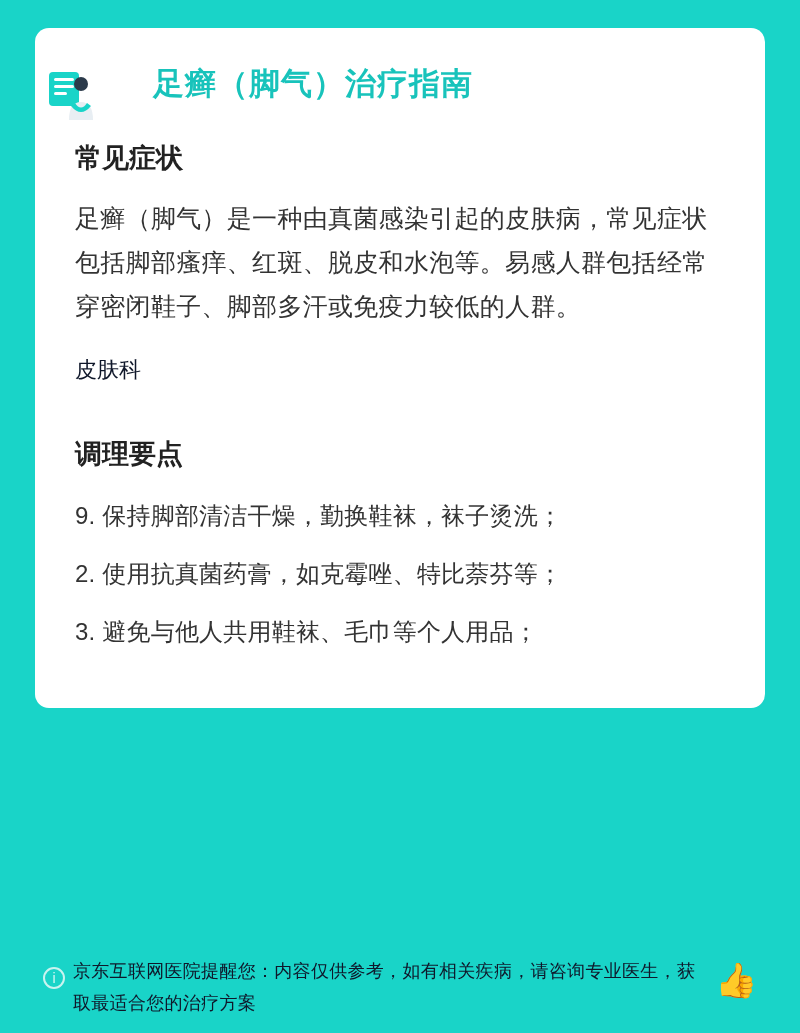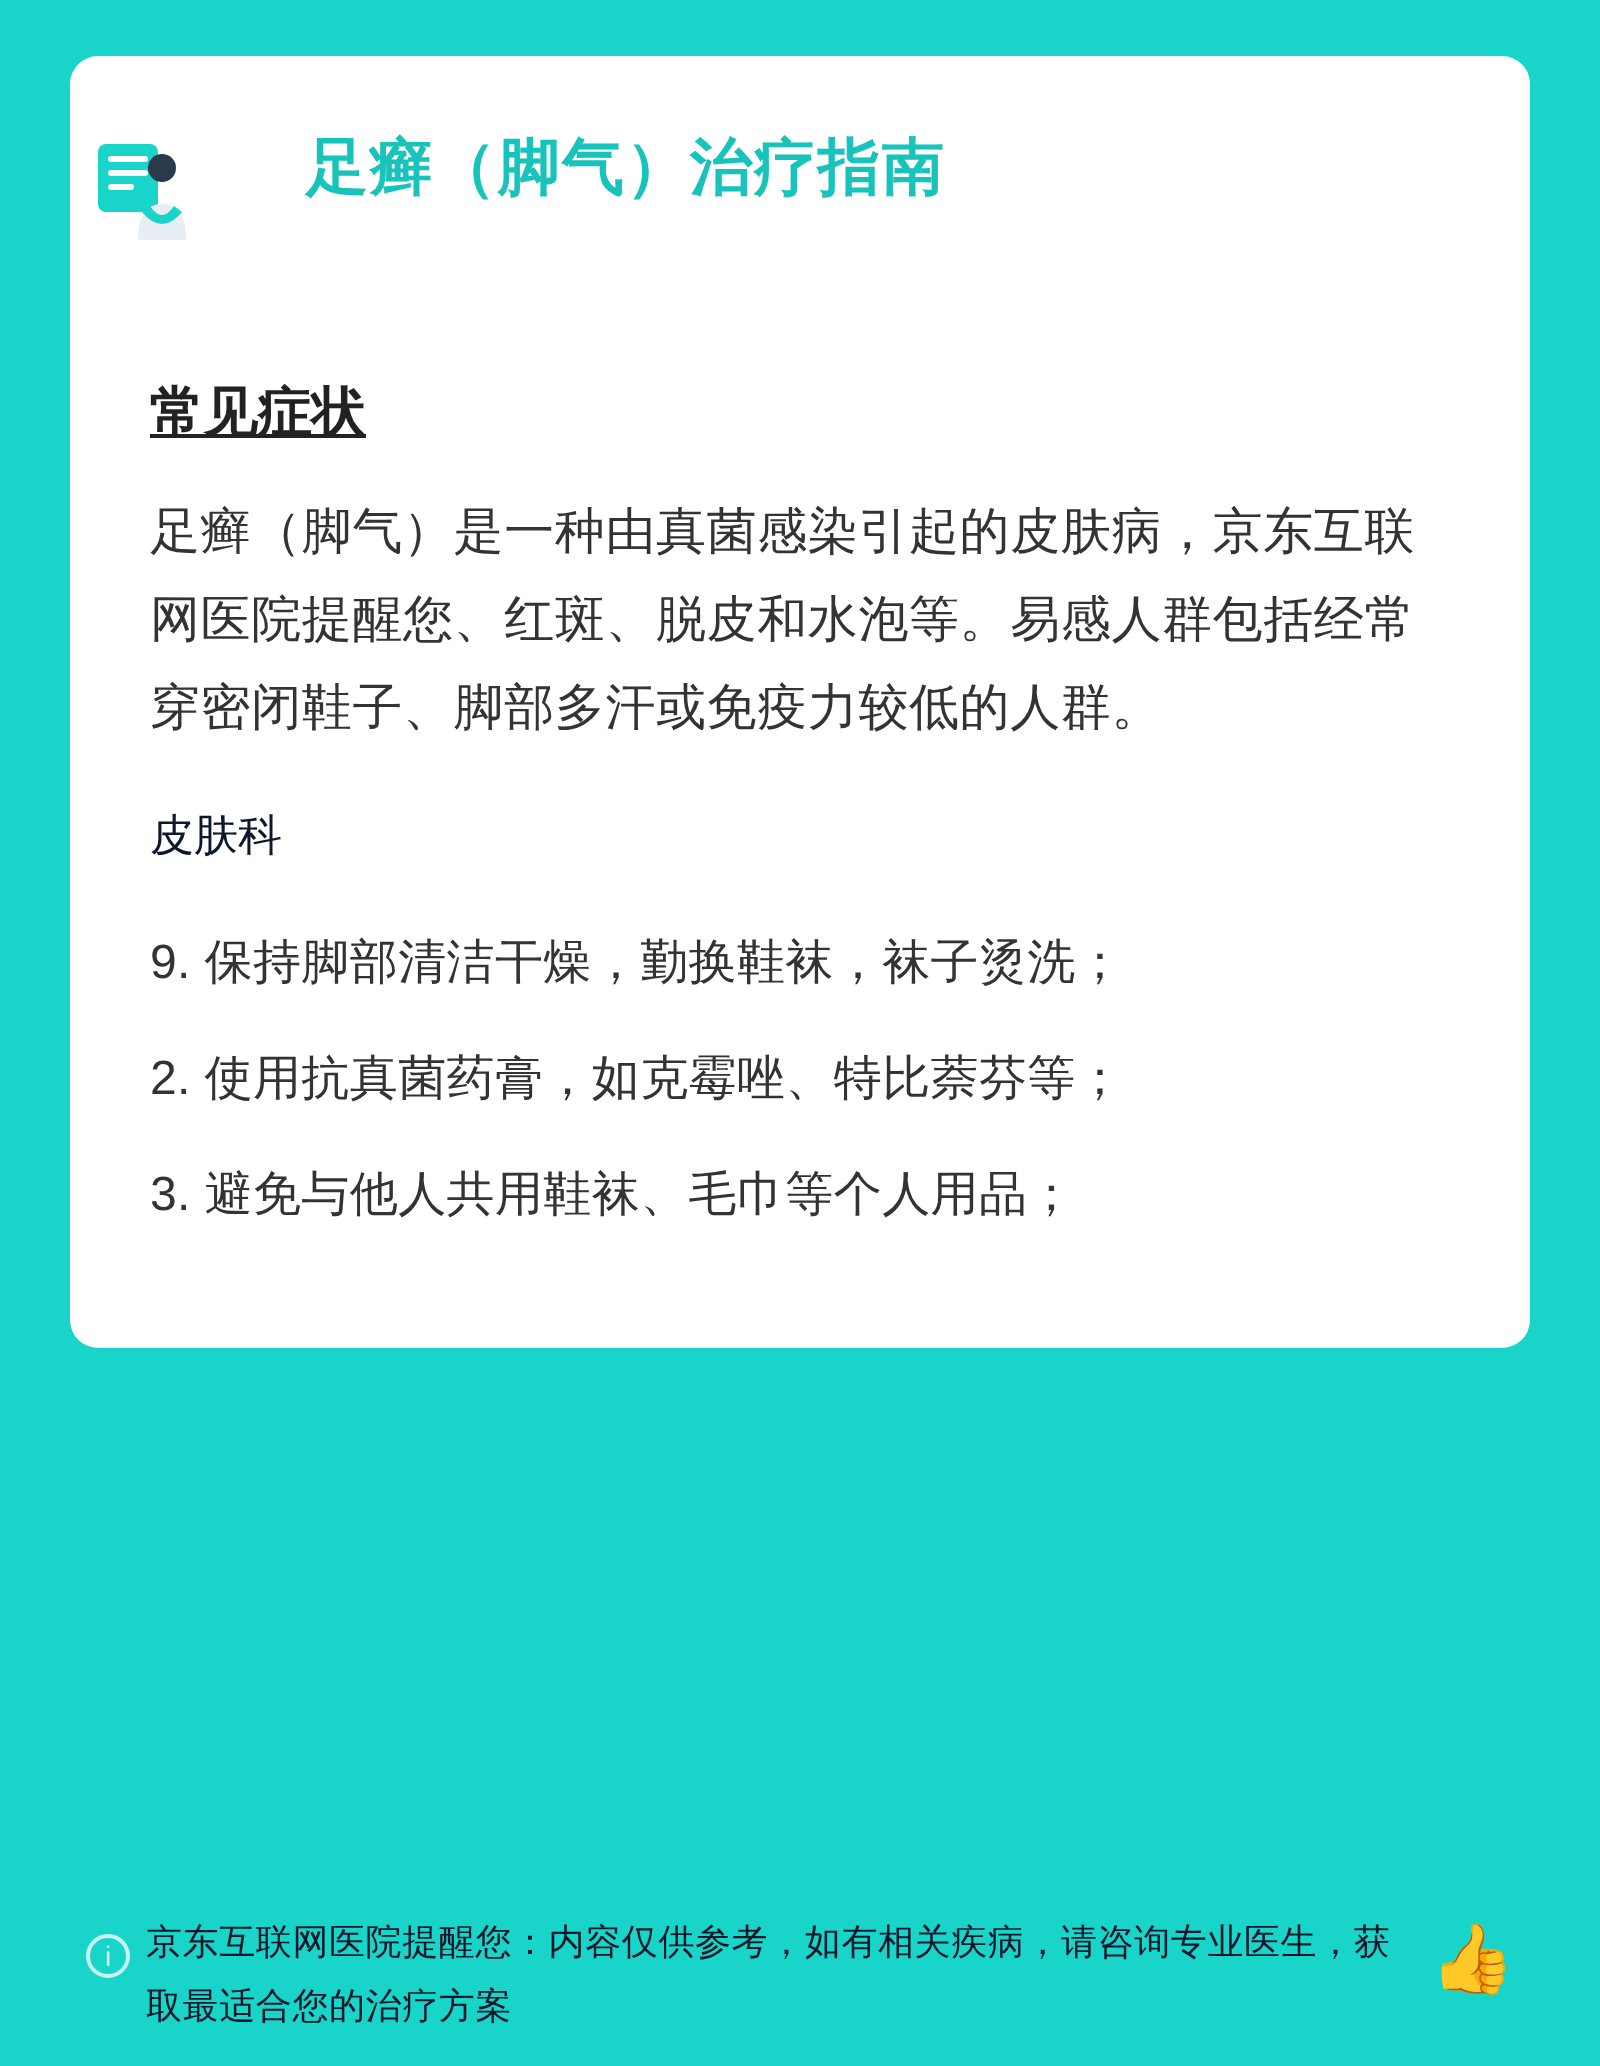--- a/index.html
+++ b/index.html
@@ -47,22 +47,21 @@
     white-space: nowrap;
   }
   .section-title {
     color: #222222;
     font-size: 27px;
     font-weight: bold;
     margin: 46px 0 0 0;
     line-height: 36px;
   }
   .section-title.first {
-    margin-top: 82px;
-    text-decoration: underline;
+    margin-top: 34px;
   }
   .body-text {
     color: #333333;
     font-size: 25px;
     line-height: 44px;
     margin: 20px 0 0 0;
     letter-spacing: 0.3px;
   }
   .plain-text {
     color: #0f172a;
@@ -140,24 +139,25 @@
         <rect x="7" y="22" width="13" height="3" rx="1.5" fill="#ffffff"></rect>
         <circle cx="34" cy="14" r="7" fill="#2b3a4a"></circle>
         <path d="M22 50 q0 -18 12 -18 q12 0 12 18 z" fill="#e8eef3"></path>
         <path d="M28 33 q6 9 12 0 l4 3 q-10 12 -20 0 z" fill="#19d4c8"></path>
       </svg>
     </div>
 
     <h1 class="title">足癣（脚气）治疗指南</h1>
 
     <h2 class="section-title first">常见症状</h2>
-    <p class="body-text">足癣（脚气）是一种由真菌感染引起的皮肤病，京东互联网医院提醒您、红斑、脱皮和水泡等。易感人群包括经常穿密闭鞋子、脚部多汗或免疫力较低的人群。</p>
+    <p class="body-text">足癣（脚气）是一种由真菌感染引起的皮肤病，常见症状包括脚部瘙痒、红斑、脱皮和水泡等。易感人群包括经常穿密闭鞋子、脚部多汗或免疫力较低的人群。</p>
 
     <p class="plain-text">皮肤科</p>
 
+    <h2 class="section-title">调理要点</h2>
     <ul class="list">
       <li class="list-item">9. 保持脚部清洁干燥，勤换鞋袜，袜子烫洗；</li>
       <li class="list-item">2. 使用抗真菌药膏，如克霉唑、特比萘芬等；</li>
       <li class="list-item">3. 避免与他人共用鞋袜、毛巾等个人用品；</li>
     </ul>
 
   </div>
 
   <div class="footer">
     <div class="footer-icon">i</div>

